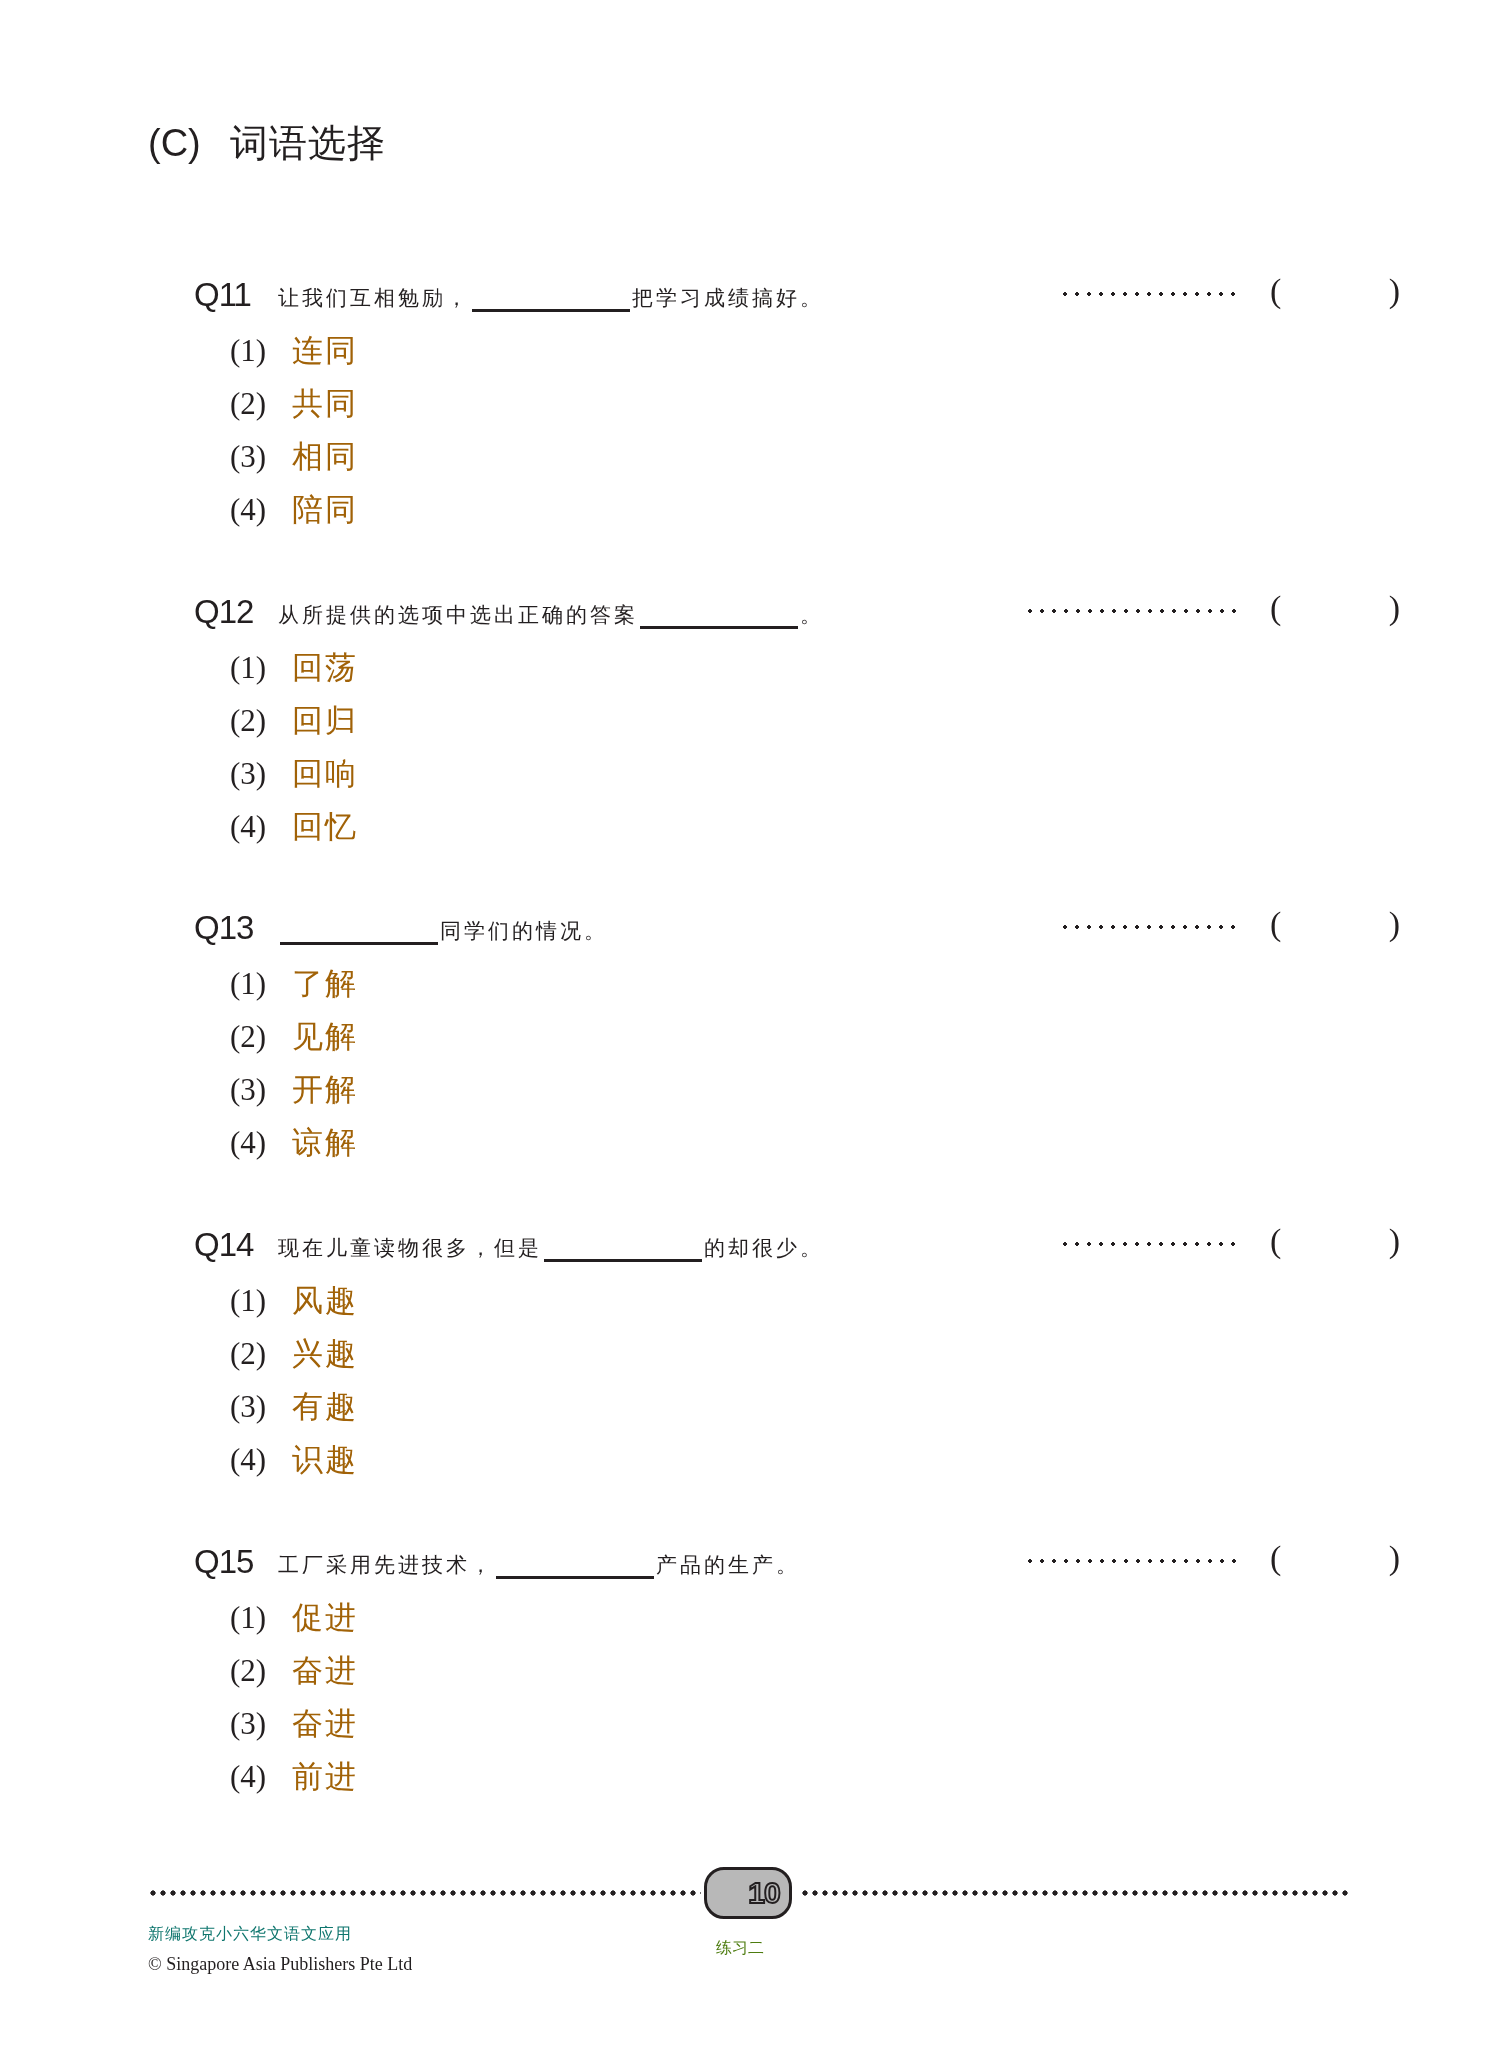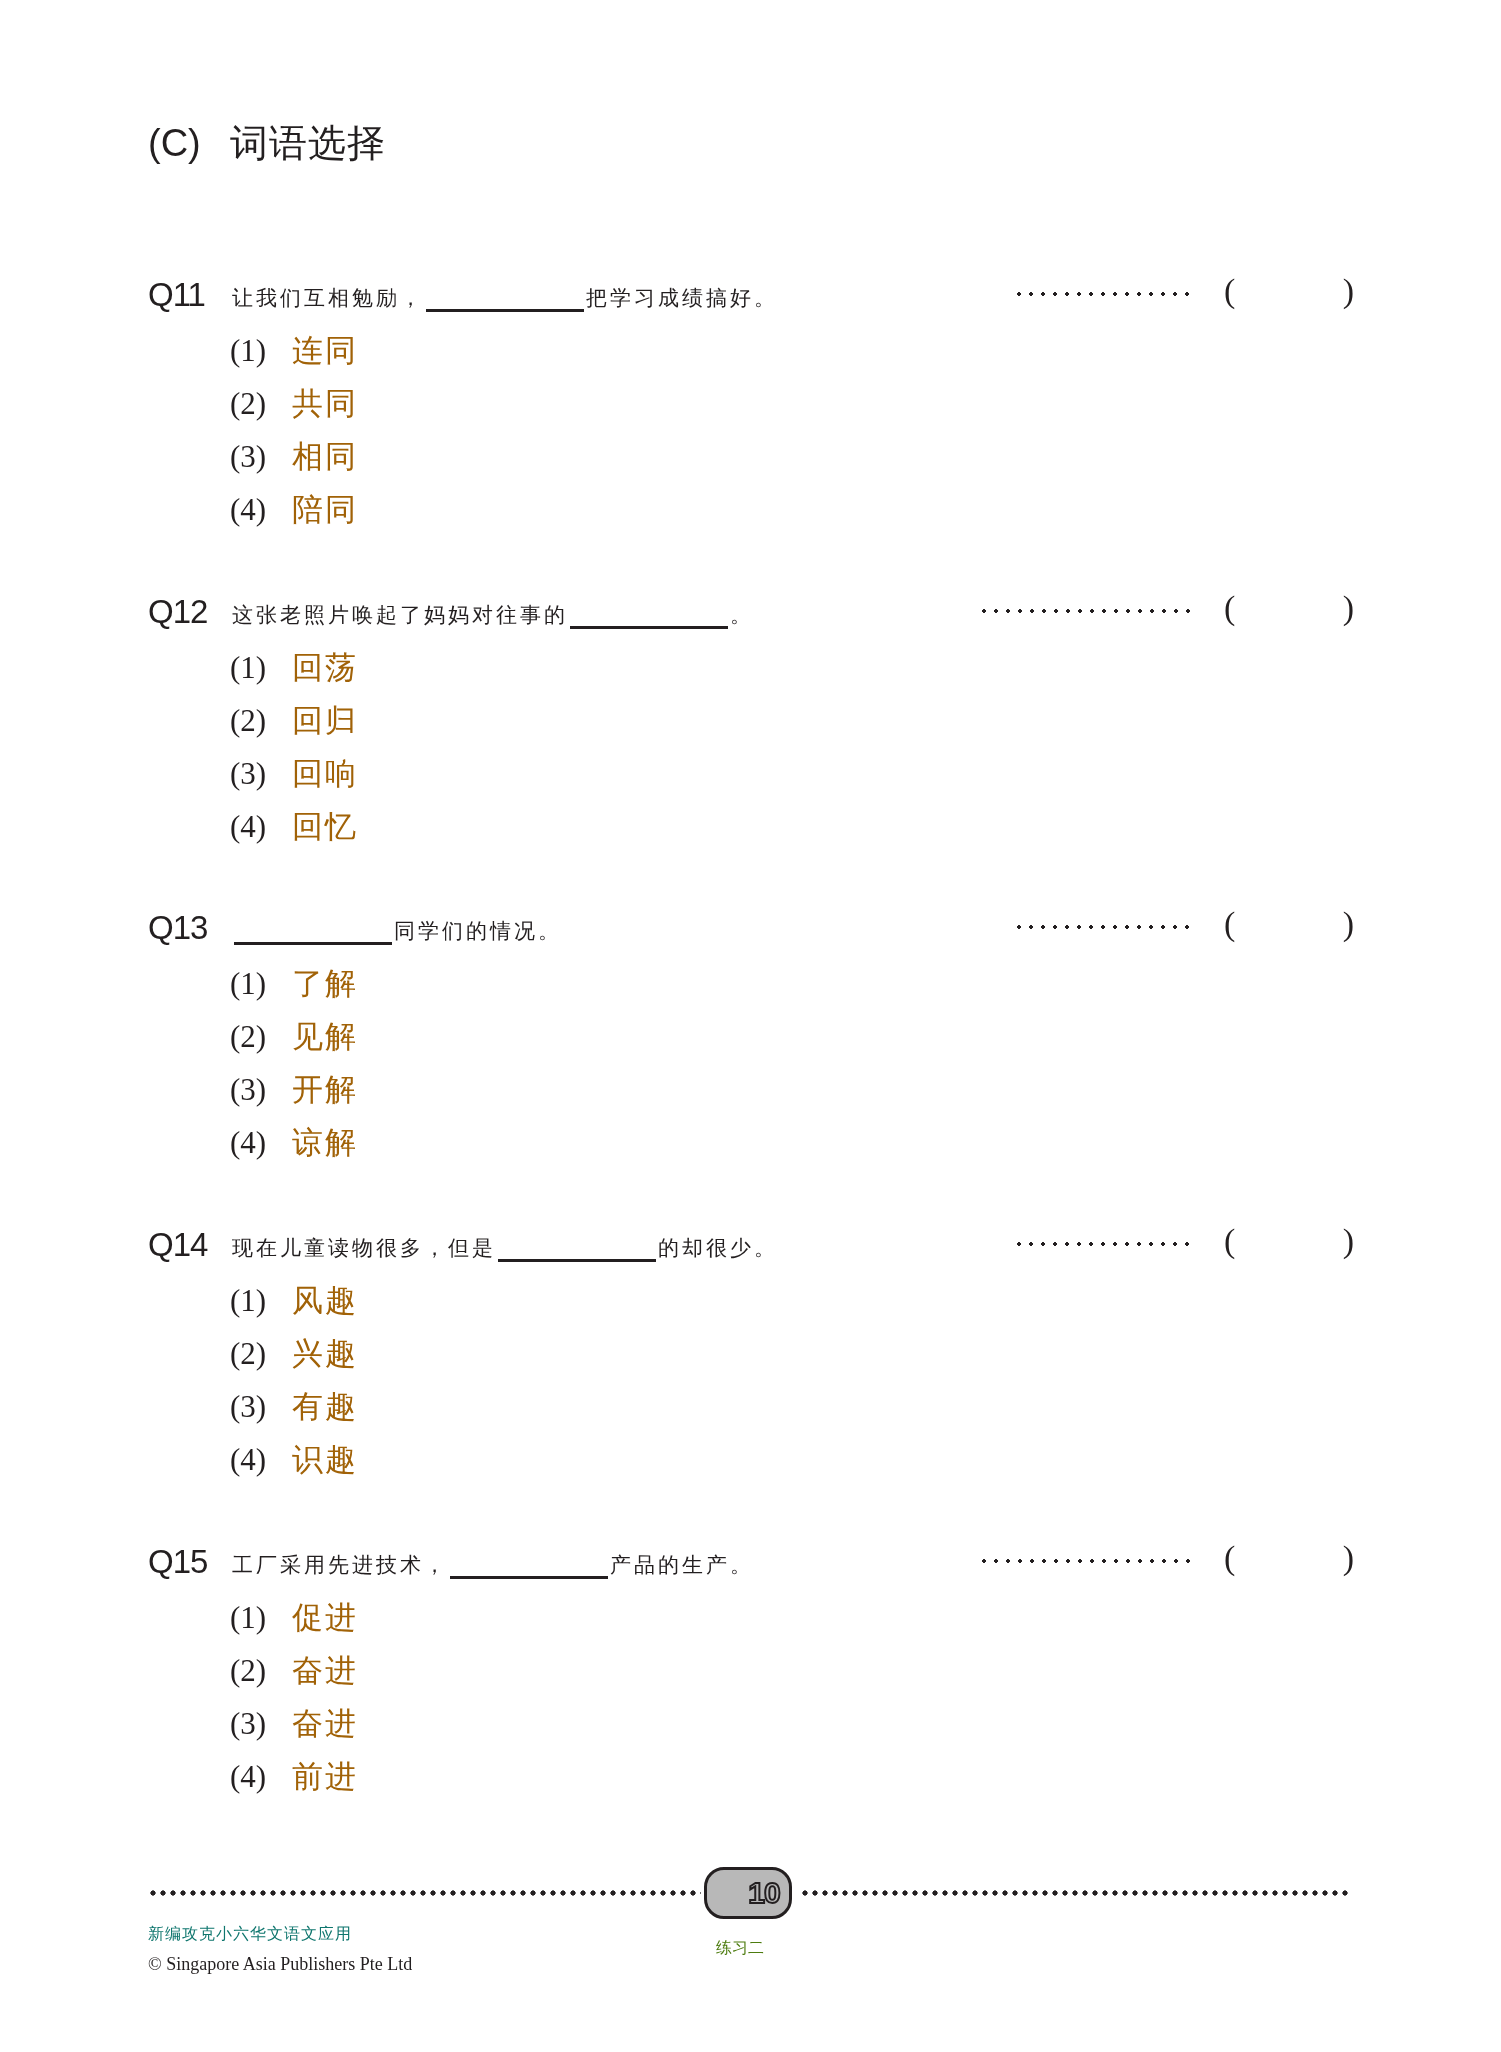--- a/index.html
+++ b/index.html
@@ -5,21 +5,21 @@
     html, body { margin: 0; padding: 0; background: #ffffff; }
     body { width: 1501px; height: 2052px; position: relative; overflow: hidden; color: #231f20; }
     .page { position: absolute; left: 0; top: 0; width: 1501px; height: 2052px; }
 
     .section-head { position: absolute; left: 148px; top: 118px; display: flex; align-items: baseline; }
     .section-letter { font-family: "Liberation Sans", sans-serif; font-size: 38px; color: #231f20; width: 82px; }
     .section-title { font-family: "DejaVu Sans", sans-serif; font-size: 38px; color: #231f20; letter-spacing: 1px; }
     .instruction { position: absolute; left: 230px; top: 182px; font-family: "DejaVu Sans", sans-serif; font-size: 29px; color: #231f20; letter-spacing: 1px; }
 
     .question { position: absolute; left: 148px; width: 1220px; }
-    .q-line { position: relative; height: 50px; display: flex; align-items: center; }
+    .q-line { position: relative; height: 50px; display: flex; align-items: center; margin-left: 46px; }
     .q-num { font-family: "Liberation Sans", sans-serif; font-size: 33px; color: #231f20; width: 84px; letter-spacing: -1px; }
     .q-text { font-family: "DejaVu Serif", serif; font-size: 21px; color: #231f20; letter-spacing: 3px; white-space: nowrap; display: flex; align-items: flex-end; }
     .blank { display: inline-block; width: 158px; border-bottom: 3px solid #231f20; height: 30px; margin: 0 2px; }
     .leader { position: absolute; left: 865px; top: 22px; width: 182px; height: 4px;
               background-image: radial-gradient(circle, #231f20 1.7px, transparent 2px);
               background-size: 12px 4px; background-repeat: repeat-x; }
     .answer-bracket { position: absolute; left: 1076px; top: 2px; width: 130px; height: 44px; }
     .answer-bracket .lp, .answer-bracket .rp { position: absolute; top: 0; font-family: "Liberation Serif", serif; font-size: 34px; color: #231f20; }
     .answer-bracket .lp { left: 0; }
     .answer-bracket .rp { right: 0; }
@@ -84,21 +84,21 @@
           <span class="opt-num">(4)</span>
           <span class="opt-text">陪同</span>
         </div>
     </div>
   </div>
 
   <div class="question" style="top:587px;">
     <div class="q-line">
       <span class="q-num">Q12</span>
       <span class="q-text">
-        <span>这张老照片唤起了妈妈对往事的</span>
+        <span>从所提供的选项中选出正确的答案</span>
         <span class="blank"></span>
         <span>。</span>
       </span>
       <span class="leader" style="left:830px; width:218px;"></span>
       <span class="answer-bracket">
         <span class="lp">(</span>
         <span class="rp">)</span>
       </span>
     </div>
     <div class="options">

